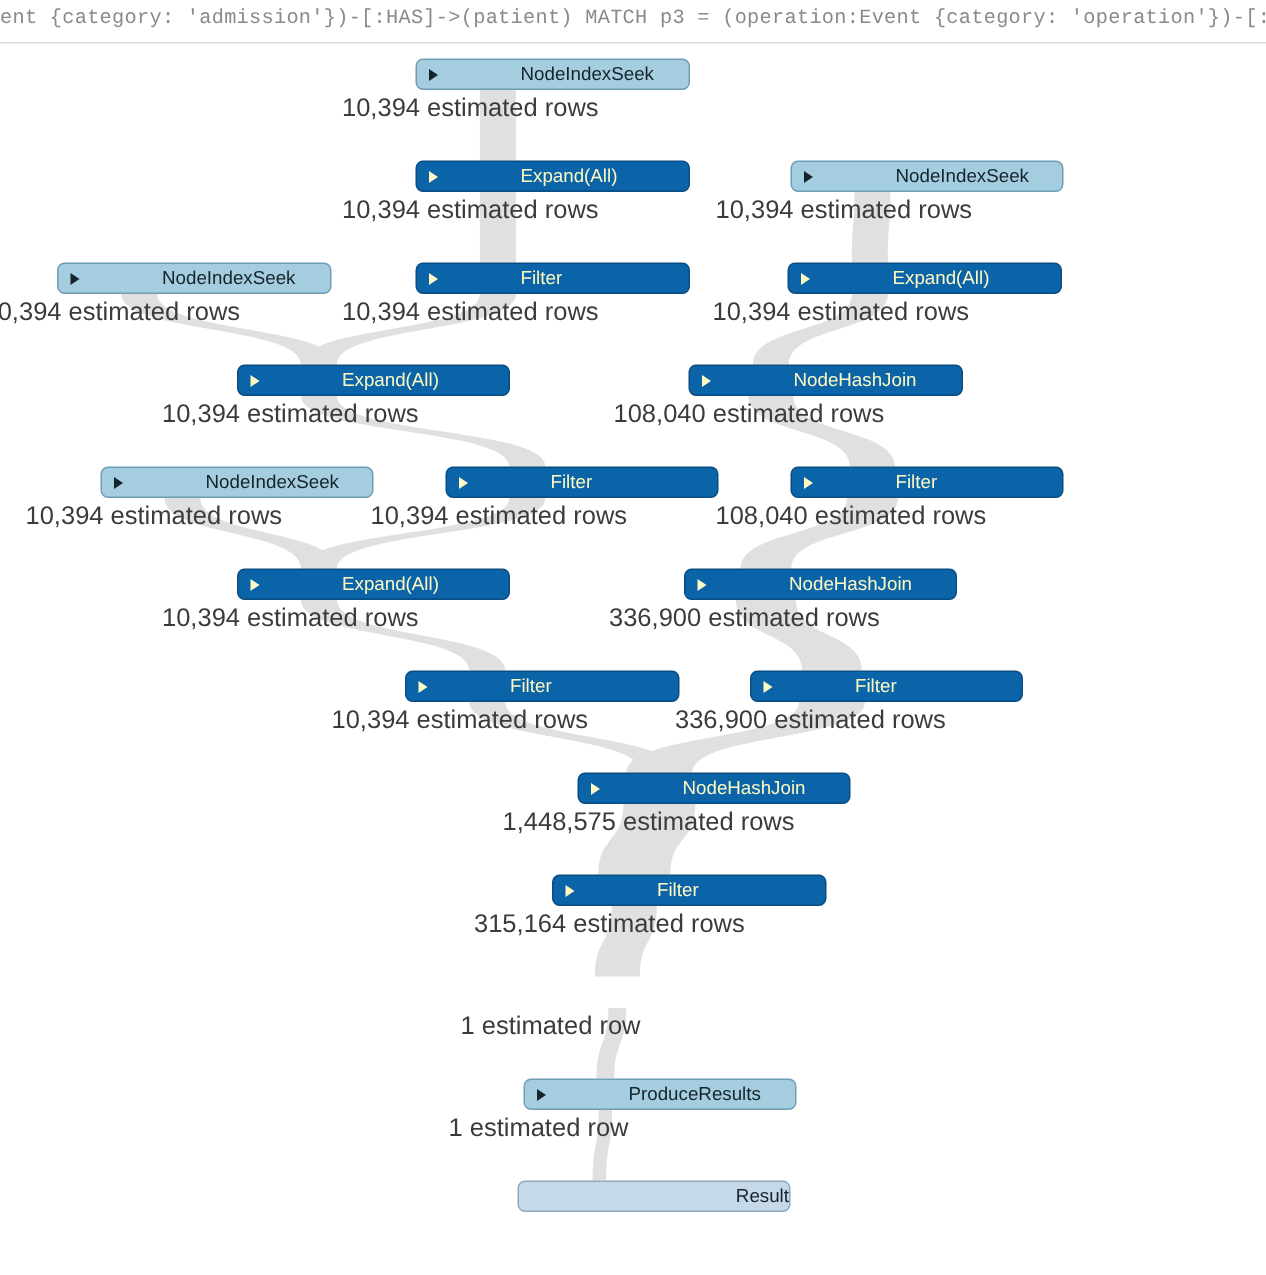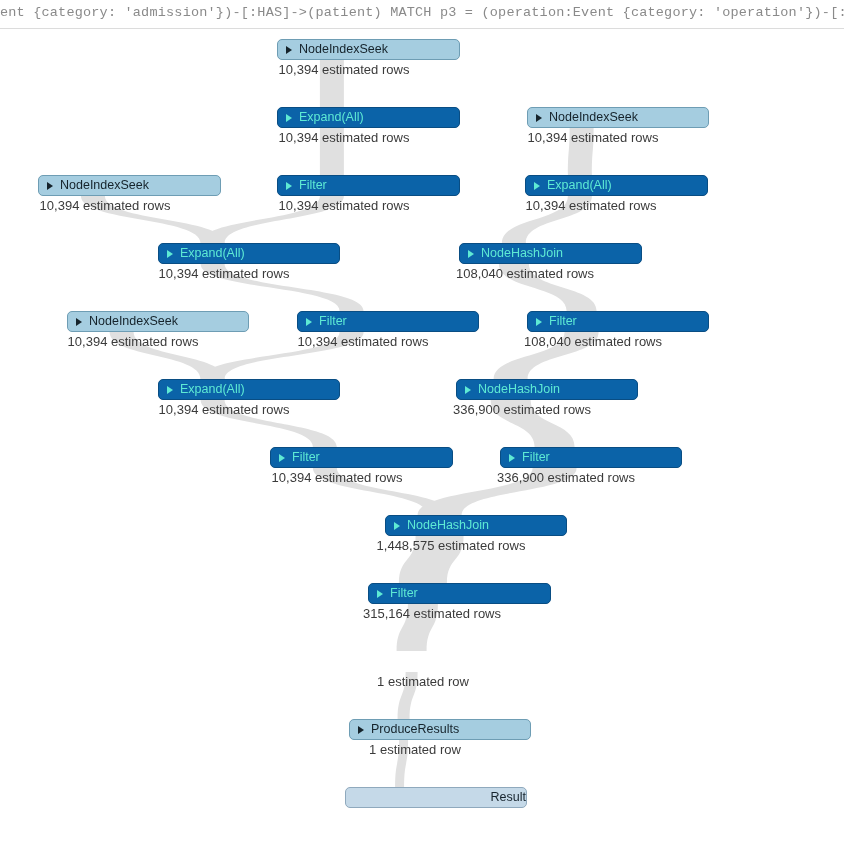--- a/index.html
+++ b/index.html
@@ -64,20 +64,21 @@
     position: absolute;
     box-sizing: border-box;
     height: 21px;
     border-radius: 5px;
     display: flex;
     align-items: center;
     padding-left: 8px;
     font-size: 12.5px;
     white-space: nowrap;
     overflow: hidden;
+    gap: 48px;
   }
   .op .tri {
     display: inline-block;
     width: 0; height: 0;
     border-left: 6px solid currentColor;
     border-top: 4px solid transparent;
     border-bottom: 4px solid transparent;
     margin-right: 7px;
     flex: none;
   }
@@ -86,44 +87,44 @@
   
   .op.light {
     background: #a5cde0;
     border: 1px solid #6e9db4;
     color: #15232b;
   }
   
   .op.blue {
     background: #0b63a8;
     border: 1px solid #094d83;
-    color: #5eead4;
+    color: #fef9c3;
   }
   
   .op.navy {
     background: #0b3566;
     border: 1px solid #092a52;
     color: #ffffff;
   }
   
   .op.result {
     background: #c5d9e8;
     border: 1px solid #8fa9bd;
     color: #17242e;
     padding-left: 14px;
     justify-content: flex-end;
   }
 
   
   .rows {
     position: absolute;
-    font-size: 13px;
+    font-size: 17px;
     color: #3b3b3b;
     white-space: nowrap;
-    text-align: center;
+    text-align: left;
   }
 </style>
 </head>
 <body>
 
 <div id="query-bar">
   <span id="query-text">ent {category: 'admission'})-[:HAS]-&gt;(patient) MATCH p3 = (operation:Event {category: 'operation'})-[:HAS]-&gt;</span>
 </div>
 
 <div id="plan-canvas">

